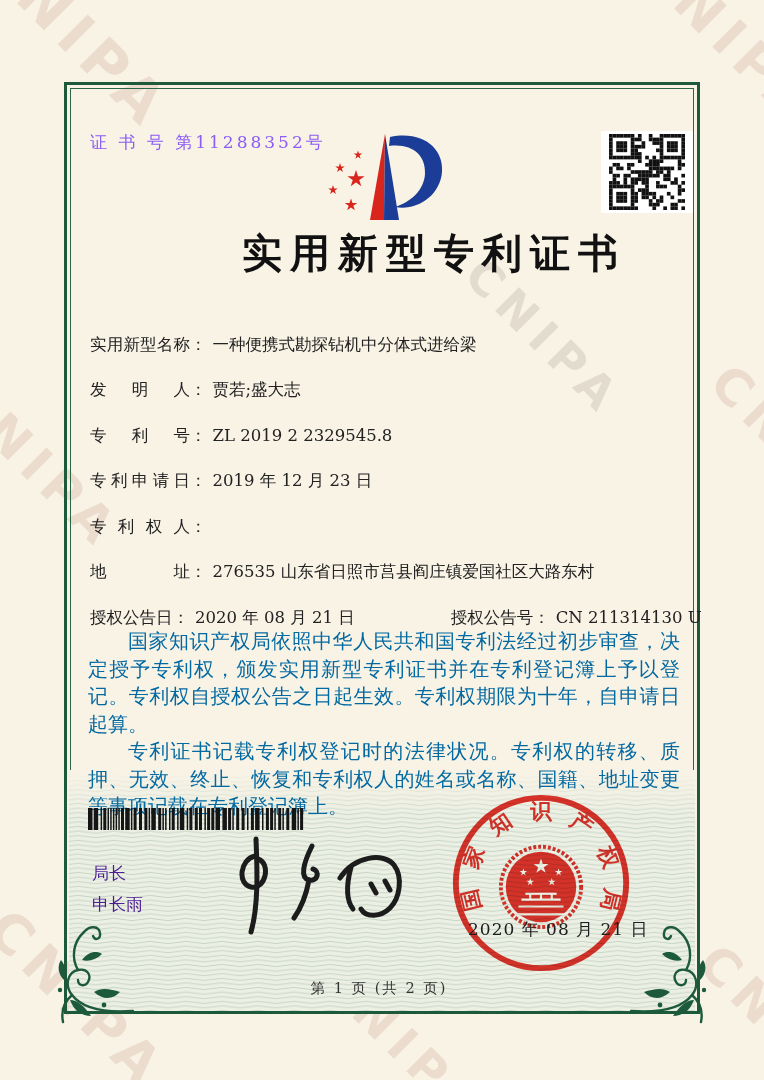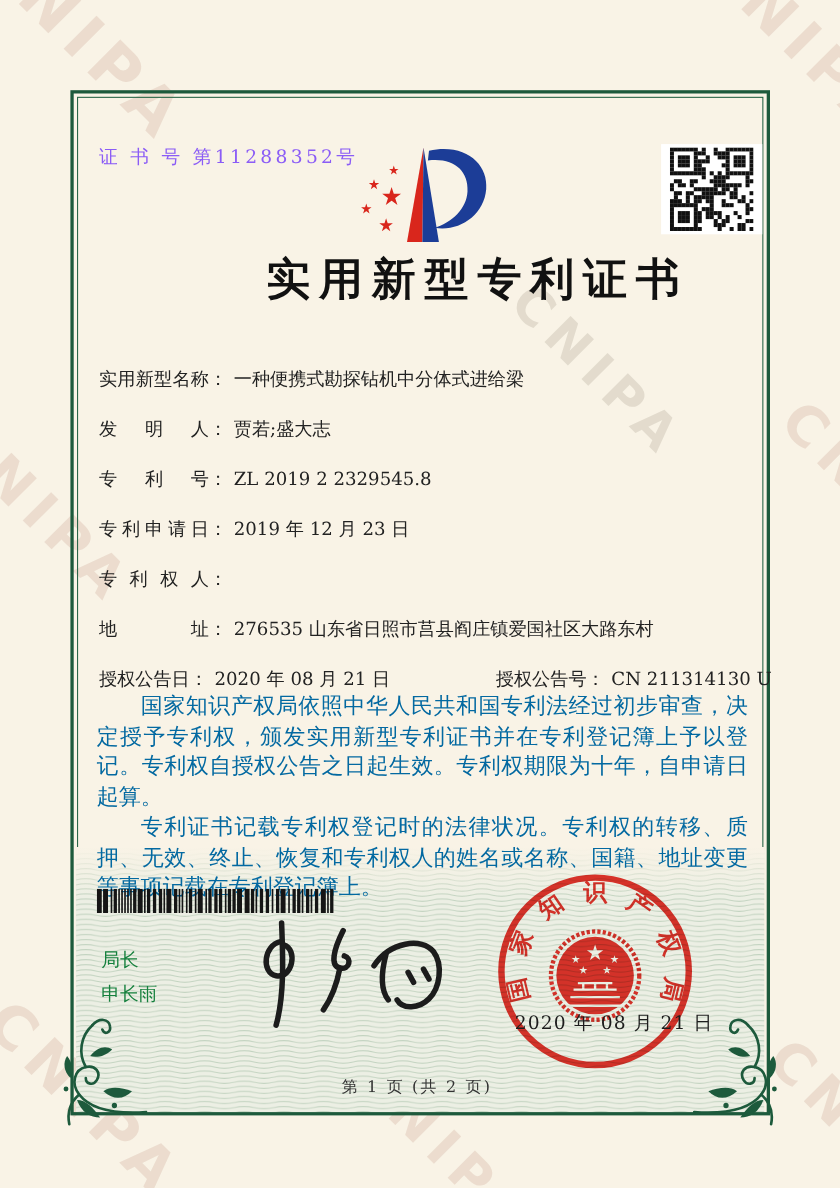--- a/index.html
+++ b/index.html
@@ -35,21 +35,21 @@
   .fcolon{display:inline-block;margin-right:6px;}
   .fvalue{display:inline-block;}
   .frow .second{margin-left:96px;}
 
   .paras{position:absolute;left:88px;top:628px;width:592px;z-index:2;font-size:20px;
       line-height:27.5px;color:#0369a1;text-align:justify;}
   .paras p{margin:0;text-indent:2em;}
 
   .barcode{position:absolute;left:88px;top:808px;width:220px;height:22px;z-index:2;}
 
-  .signer{position:absolute;left:92px;top:858px;z-index:2;font-size:17px;color:#15803d;line-height:31px;}
+  .signer{position:absolute;left:92px;top:858px;z-index:2;font-size:17px;color:#4c1d95;line-height:31px;}
   .signature{position:absolute;left:222px;top:836px;z-index:3;}
 
   .seal{position:absolute;left:448px;top:790px;z-index:3;mix-blend-mode:multiply;opacity:.93;}
   .seal-date{position:absolute;left:468px;top:918px;z-index:4;font-size:17px;letter-spacing:1px;color:#1d1d1d;}
 
   .page-num{position:absolute;left:64px;top:979px;width:630px;text-align:center;font-size:14.5px;
       color:#333;z-index:2;letter-spacing:2px;}
   .cont-note{position:absolute;left:0;top:1028px;width:764px;text-align:center;font-size:15px;
       color:#333;z-index:2;letter-spacing:3px;}
 

